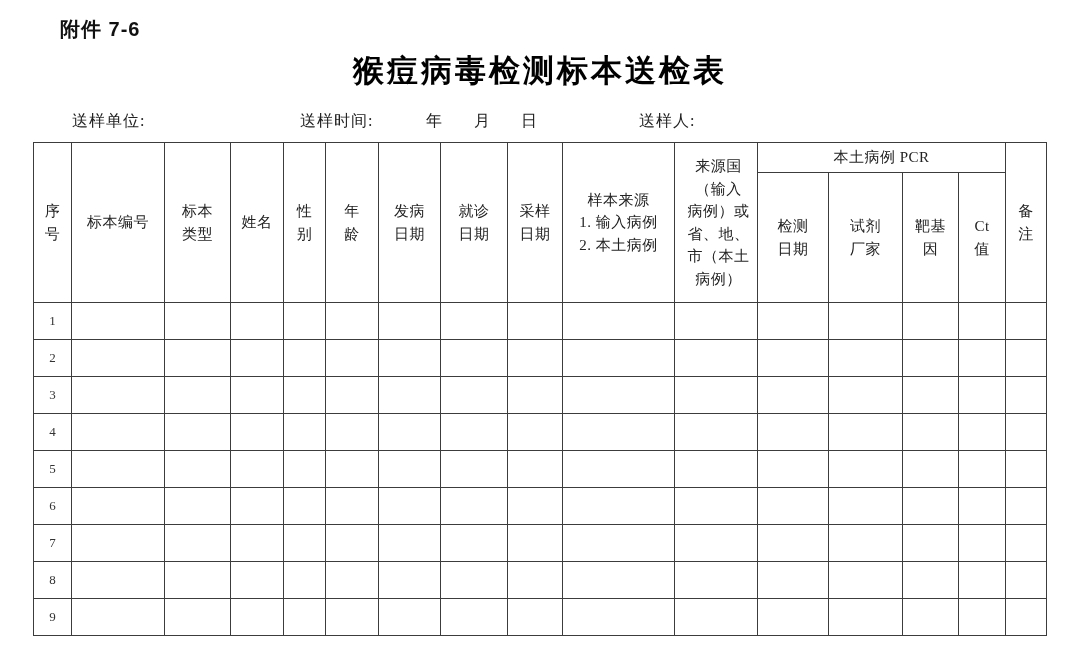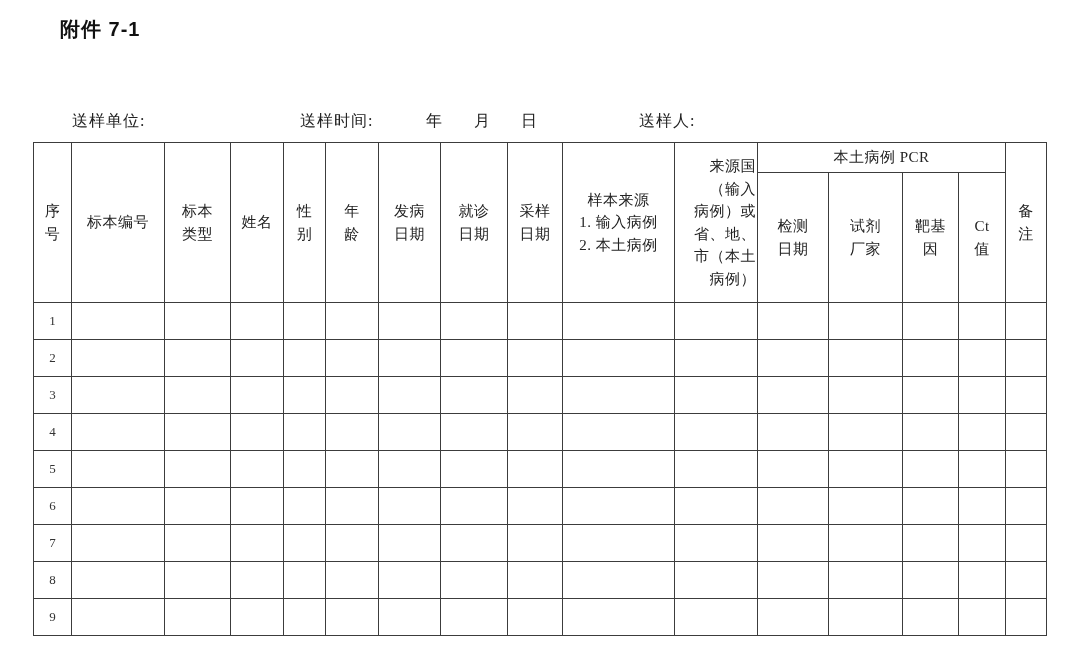--- a/index.html
+++ b/index.html
@@ -76,40 +76,41 @@
     text-align: center;
     vertical-align: middle;
     white-space: pre-line;
     color: #222;
     padding: 2px 1px;
     letter-spacing: 0.5px;
   }
   .form-table tr.group-row { height: 30px; }
   .form-table tr.sub-row   { height: 130px; }
   .form-table th.al {
-    text-align: right;
+    text-align: center;
     padding-left: 6px;
   }
   .form-table tbody td {
     height: 36px;
   }
   .form-table tbody td.row-num {
     text-align: center;
     vertical-align: middle;
     font-size: 13px;
     color: #333;
   }
 </style>
 </head>
 <body>
 
 <div class="page">
 
-  <div class="attachment-label">附件 7-1</div>
-
+  <div class="attachment-label">附件 7-6</div>
+
+  <div class="page-title">猴痘病毒检测标本送检表</div>
 
   <div class="meta-row">
     <span class="meta-unit">送样单位:</span>
     <span class="meta-time">送样时间:</span>
     <span class="meta-year">年</span>
     <span class="meta-month">月</span>
     <span class="meta-day">日</span>
     <span class="meta-sender">送样人:</span>
   </div>
 

